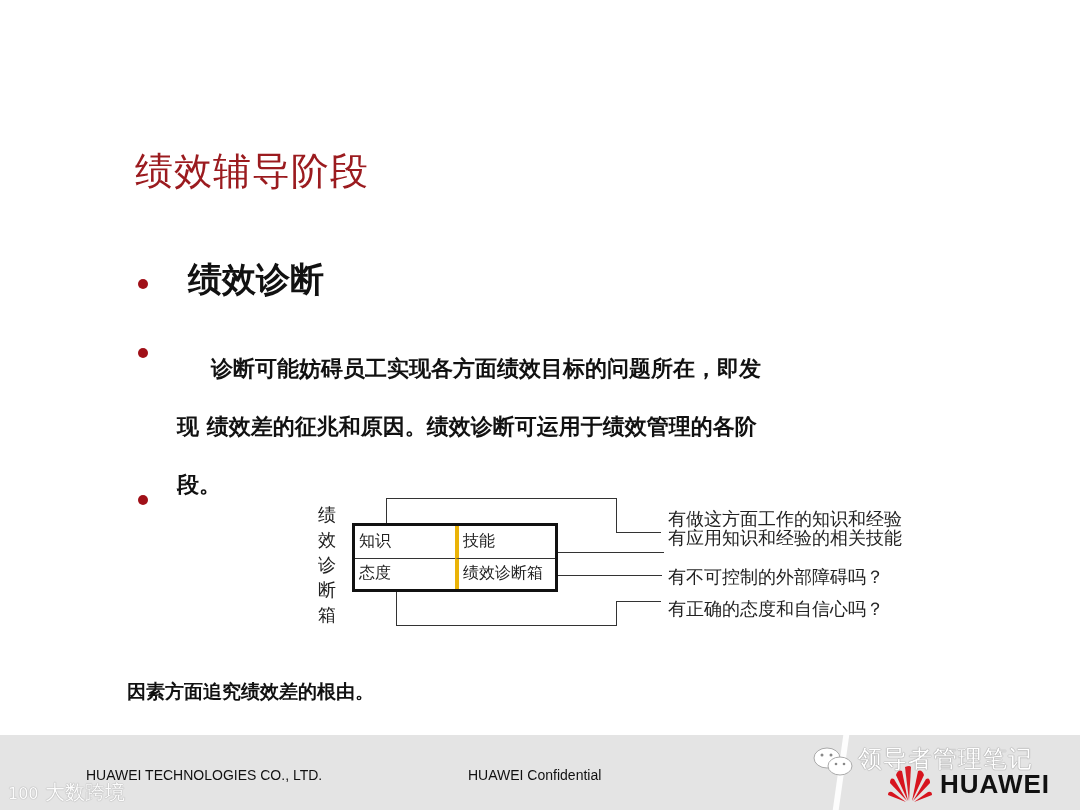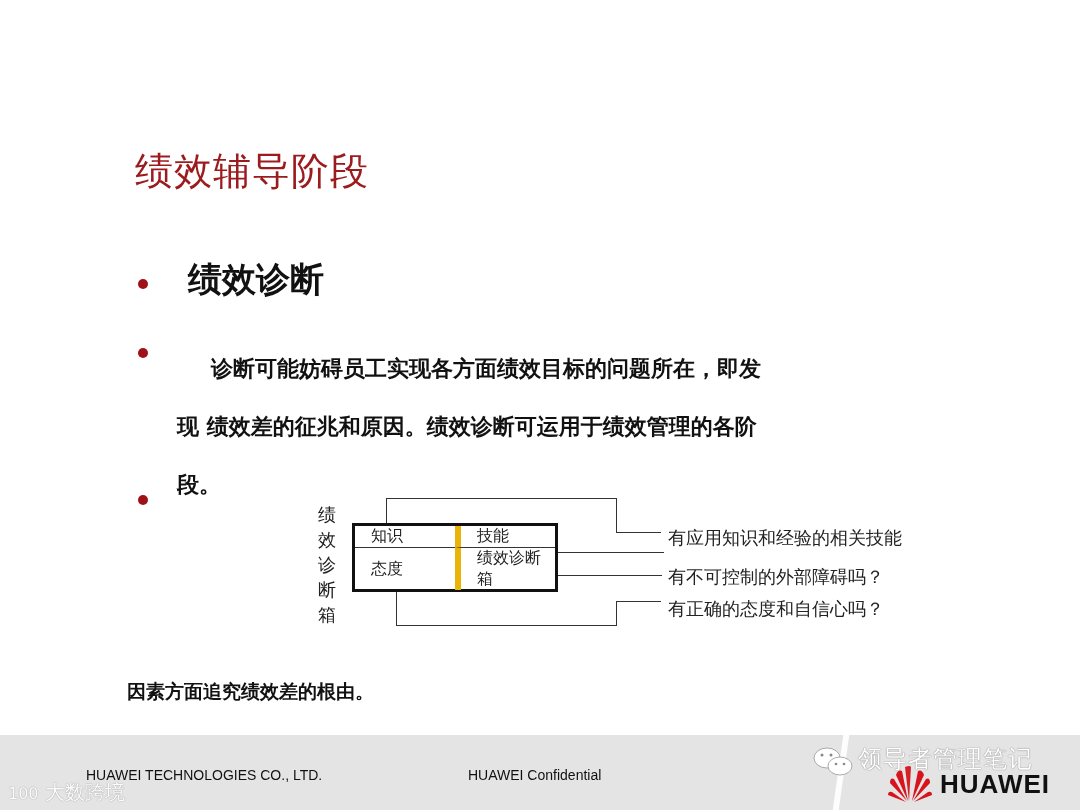--- a/index.html
+++ b/index.html
@@ -26,24 +26,24 @@
     .diagram { position: absolute; left: 300px; top: 490px; width: 660px; height: 150px; }
     .vert-label {
       position: absolute; left: 18px; top: 12px; width: 26px;
       font-size: 18px; line-height: 25px; color: #222; font-family: "DejaVu Serif", serif;
     }
     .grid-box {
       position: absolute; left: 52px; top: 33px; width: 206px; height: 69px;
       border: 3px solid #111; display: grid; grid-template-columns: 100px 100px; grid-template-rows: 1fr 1fr;
     }
     .cell {
-      font-size: 16px; color: #222; padding-left: 16px; display: flex; align-items: center;
+      font-size: 16px; color: #222; padding-left: 4px; display: flex; align-items: center;
       font-family: "DejaVu Serif", serif;
     }
-    .cell.r { border-left: 6px solid #eab308; }
+    .cell.r { border-left: 4px solid #eab308; }
     .cell.b { border-top: 1px solid #333; }
     .line { position: absolute; background: #333; }
     .desc {
       position: absolute; left: 368px; font-size: 18px; color: #222; white-space: nowrap;
       font-family: "DejaVu Serif", serif;
     }
 
     .warning {
       position: absolute; left: 127px; top: 677px; width: 700px;
       font-size: 19px; font-weight: bold; line-height: 28px; color: #111;
@@ -110,20 +110,21 @@
 
   <div class="line" style="left:258px;top:62px;width:106px;height:1px;"></div>
 
   <div class="line" style="left:258px;top:85px;width:104px;height:1px;"></div>
 
   <div class="line" style="left:96px;top:102px;width:1px;height:34px;"></div>
   <div class="line" style="left:96px;top:135px;width:221px;height:1px;"></div>
   <div class="line" style="left:316px;top:111px;width:1px;height:25px;"></div>
   <div class="line" style="left:316px;top:111px;width:45px;height:1px;"></div>
 
+  <div class="desc" style="top:17px;">有做这方面工作的知识和经验</div>
   <div class="desc" style="top:36px;">有应用知识和经验的相关技能</div>
   <div class="desc" style="top:75px;">有不可控制的外部障碍吗？</div>
   <div class="desc" style="top:107px;">有正确的态度和自信心吗？</div>
 </div>
 
 <div class="warning">
   <div>因素方面追究绩效差的根由。</div>
 </div>
 
 <div class="footer">

